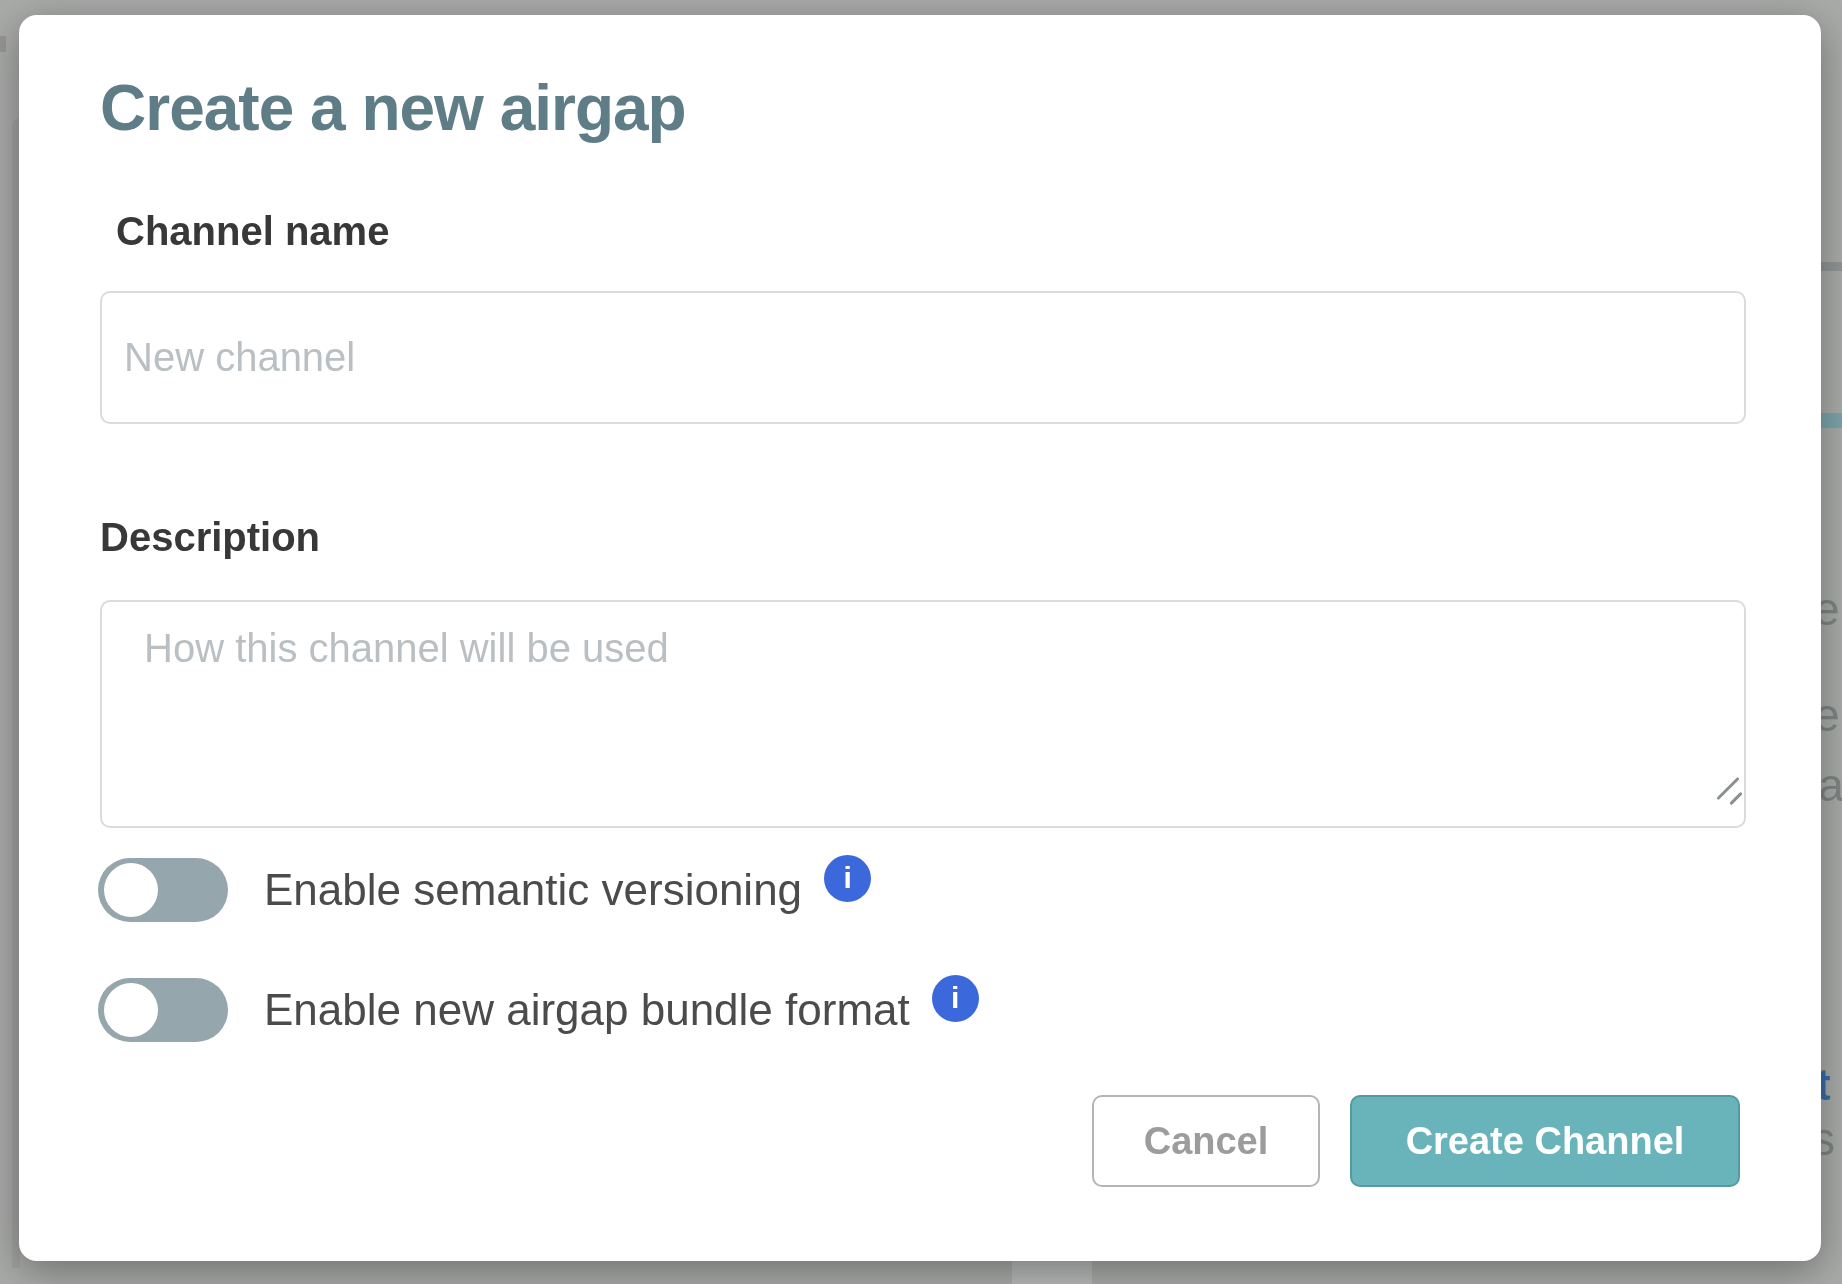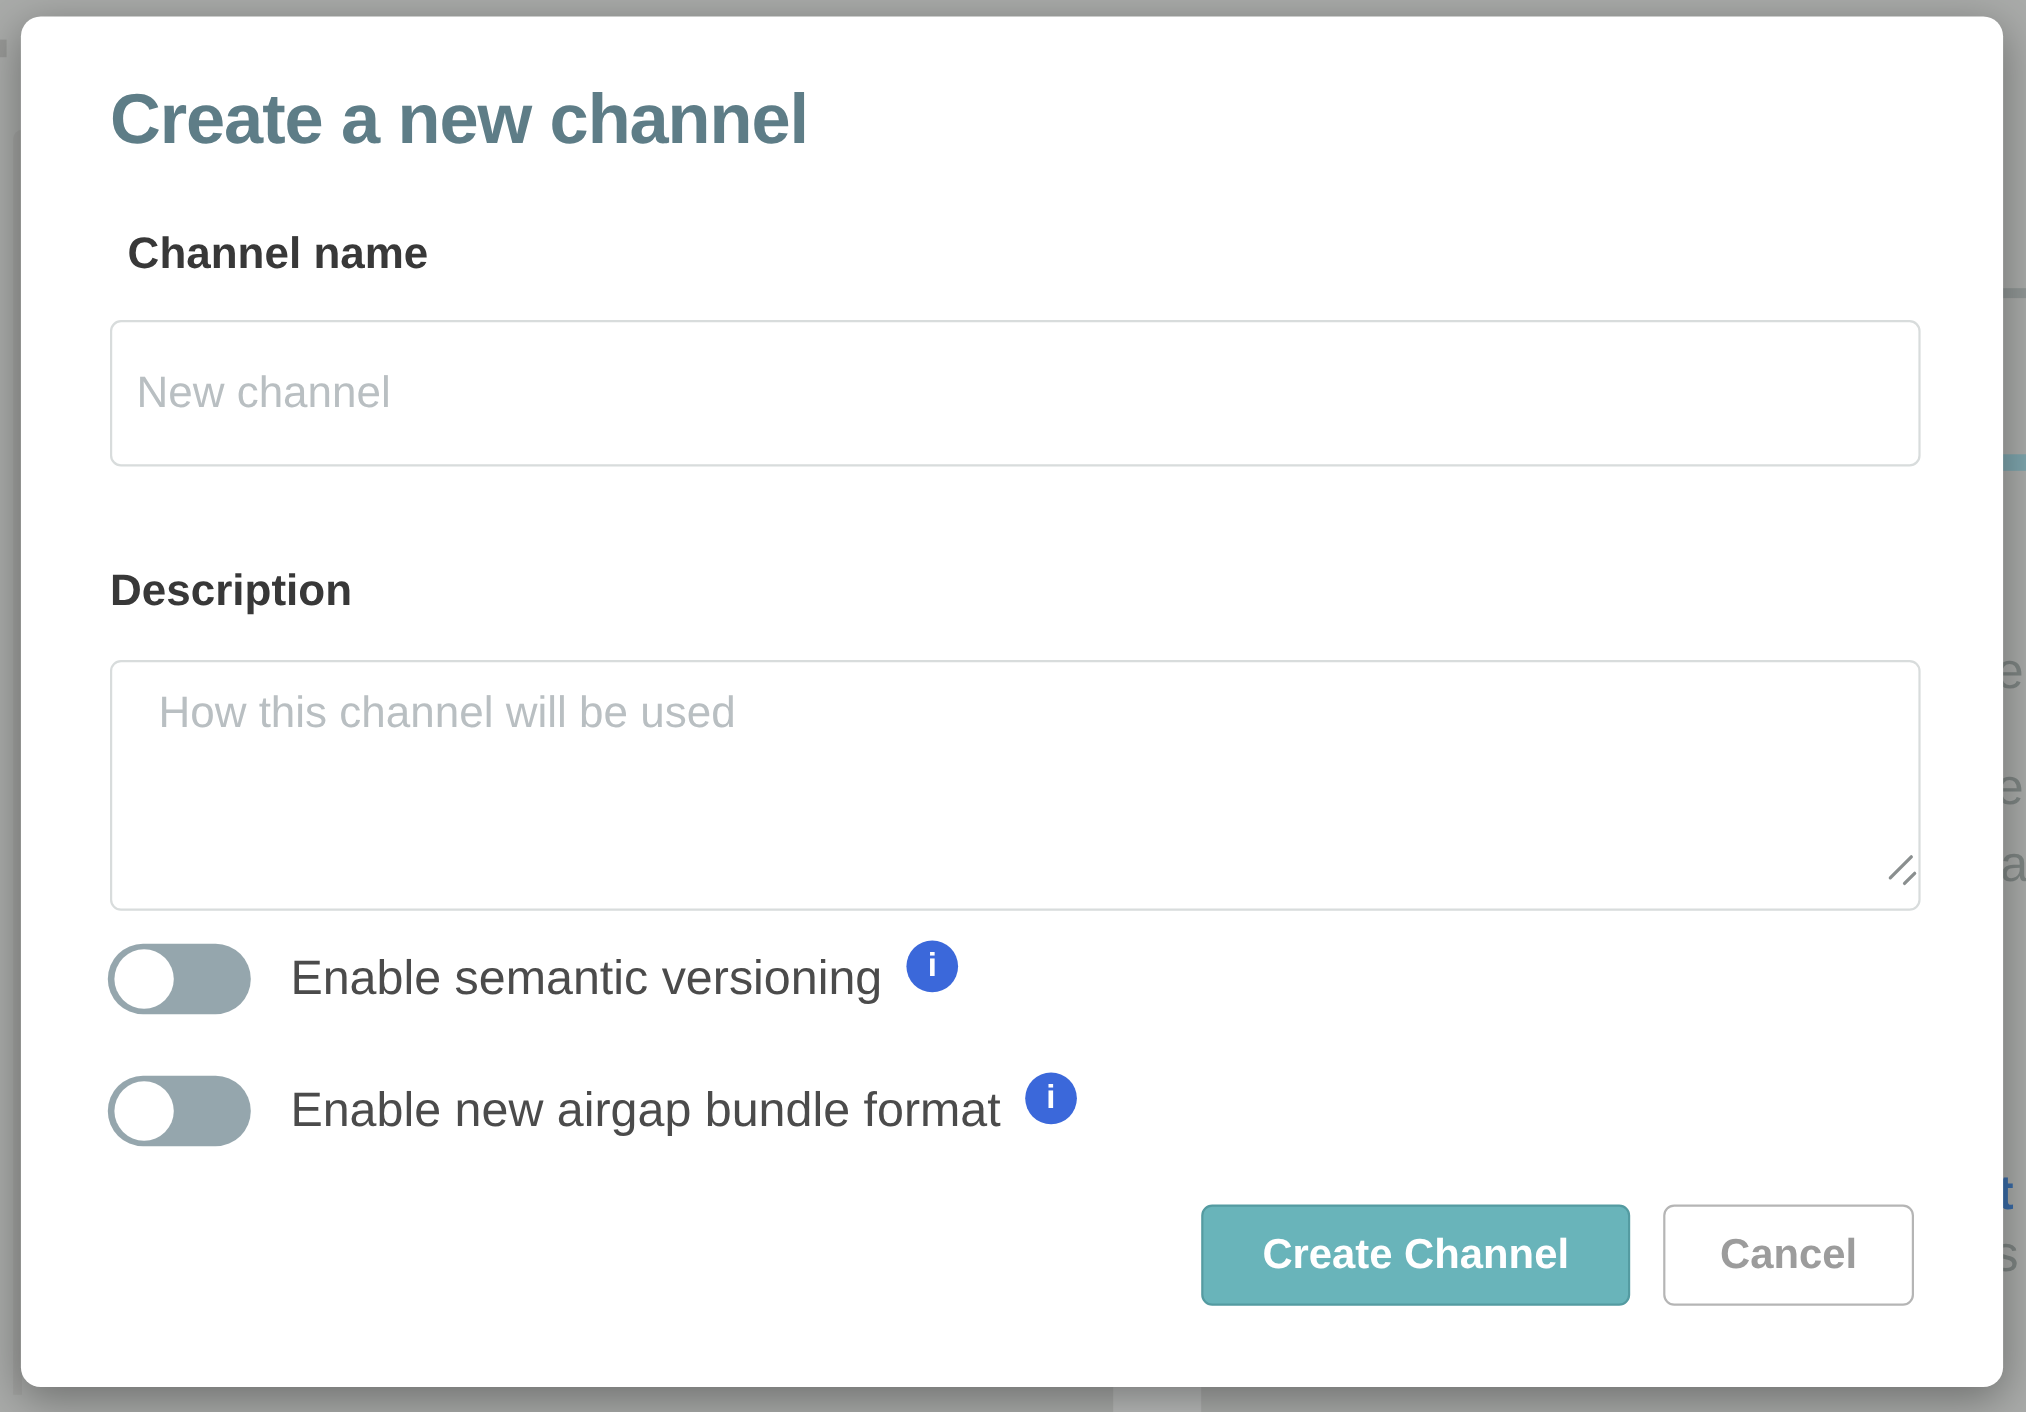--- a/index.html
+++ b/index.html
@@ -142,21 +142,21 @@
 <div class="bg-frag bg-letter bg-frag-e2">e</div>
 <div class="bg-frag bg-letter bg-frag-ia">ia</div>
 <div class="bg-frag bg-frag-t">t</div>
 <div class="bg-frag bg-letter bg-frag-s">s</div>
 <div class="bg-frag bg-bottom-strip"></div>
 <div class="bg-frag bg-left-edge"></div>
 <div class="bg-frag bg-left-notch"></div>
 
 <div class="modal">
 
-  <h1 class="modal-title">Create a new channel</h1>
+  <h1 class="modal-title">Create a new airgap</h1>
 
   <div class="field-label label-channel-name">Channel name</div>
   <input class="text-input" type="text" placeholder="New channel" style="">
 
   <div class="field-label label-description">Description</div>
   <textarea class="text-area" placeholder="How this channel will be used" style=""></textarea>
   <div class="resize-handle"></div>
 
   <div class="toggle-row toggle-row-1">
     <div class="toggle">
@@ -168,17 +168,17 @@
 
   <div class="toggle-row toggle-row-2">
     <div class="toggle">
       <div class="toggle-knob"></div>
     </div>
     <span class="toggle-label">Enable new airgap bundle format</span>
     <span class="info-icon">i</span>
   </div>
 
   <div class="footer">
+    <button class="btn btn-cancel">Cancel</button>
     <button class="btn btn-create">Create Channel</button>
-    <button class="btn btn-cancel">Cancel</button>
   </div>
 
 </div>
 
 </body></html>

